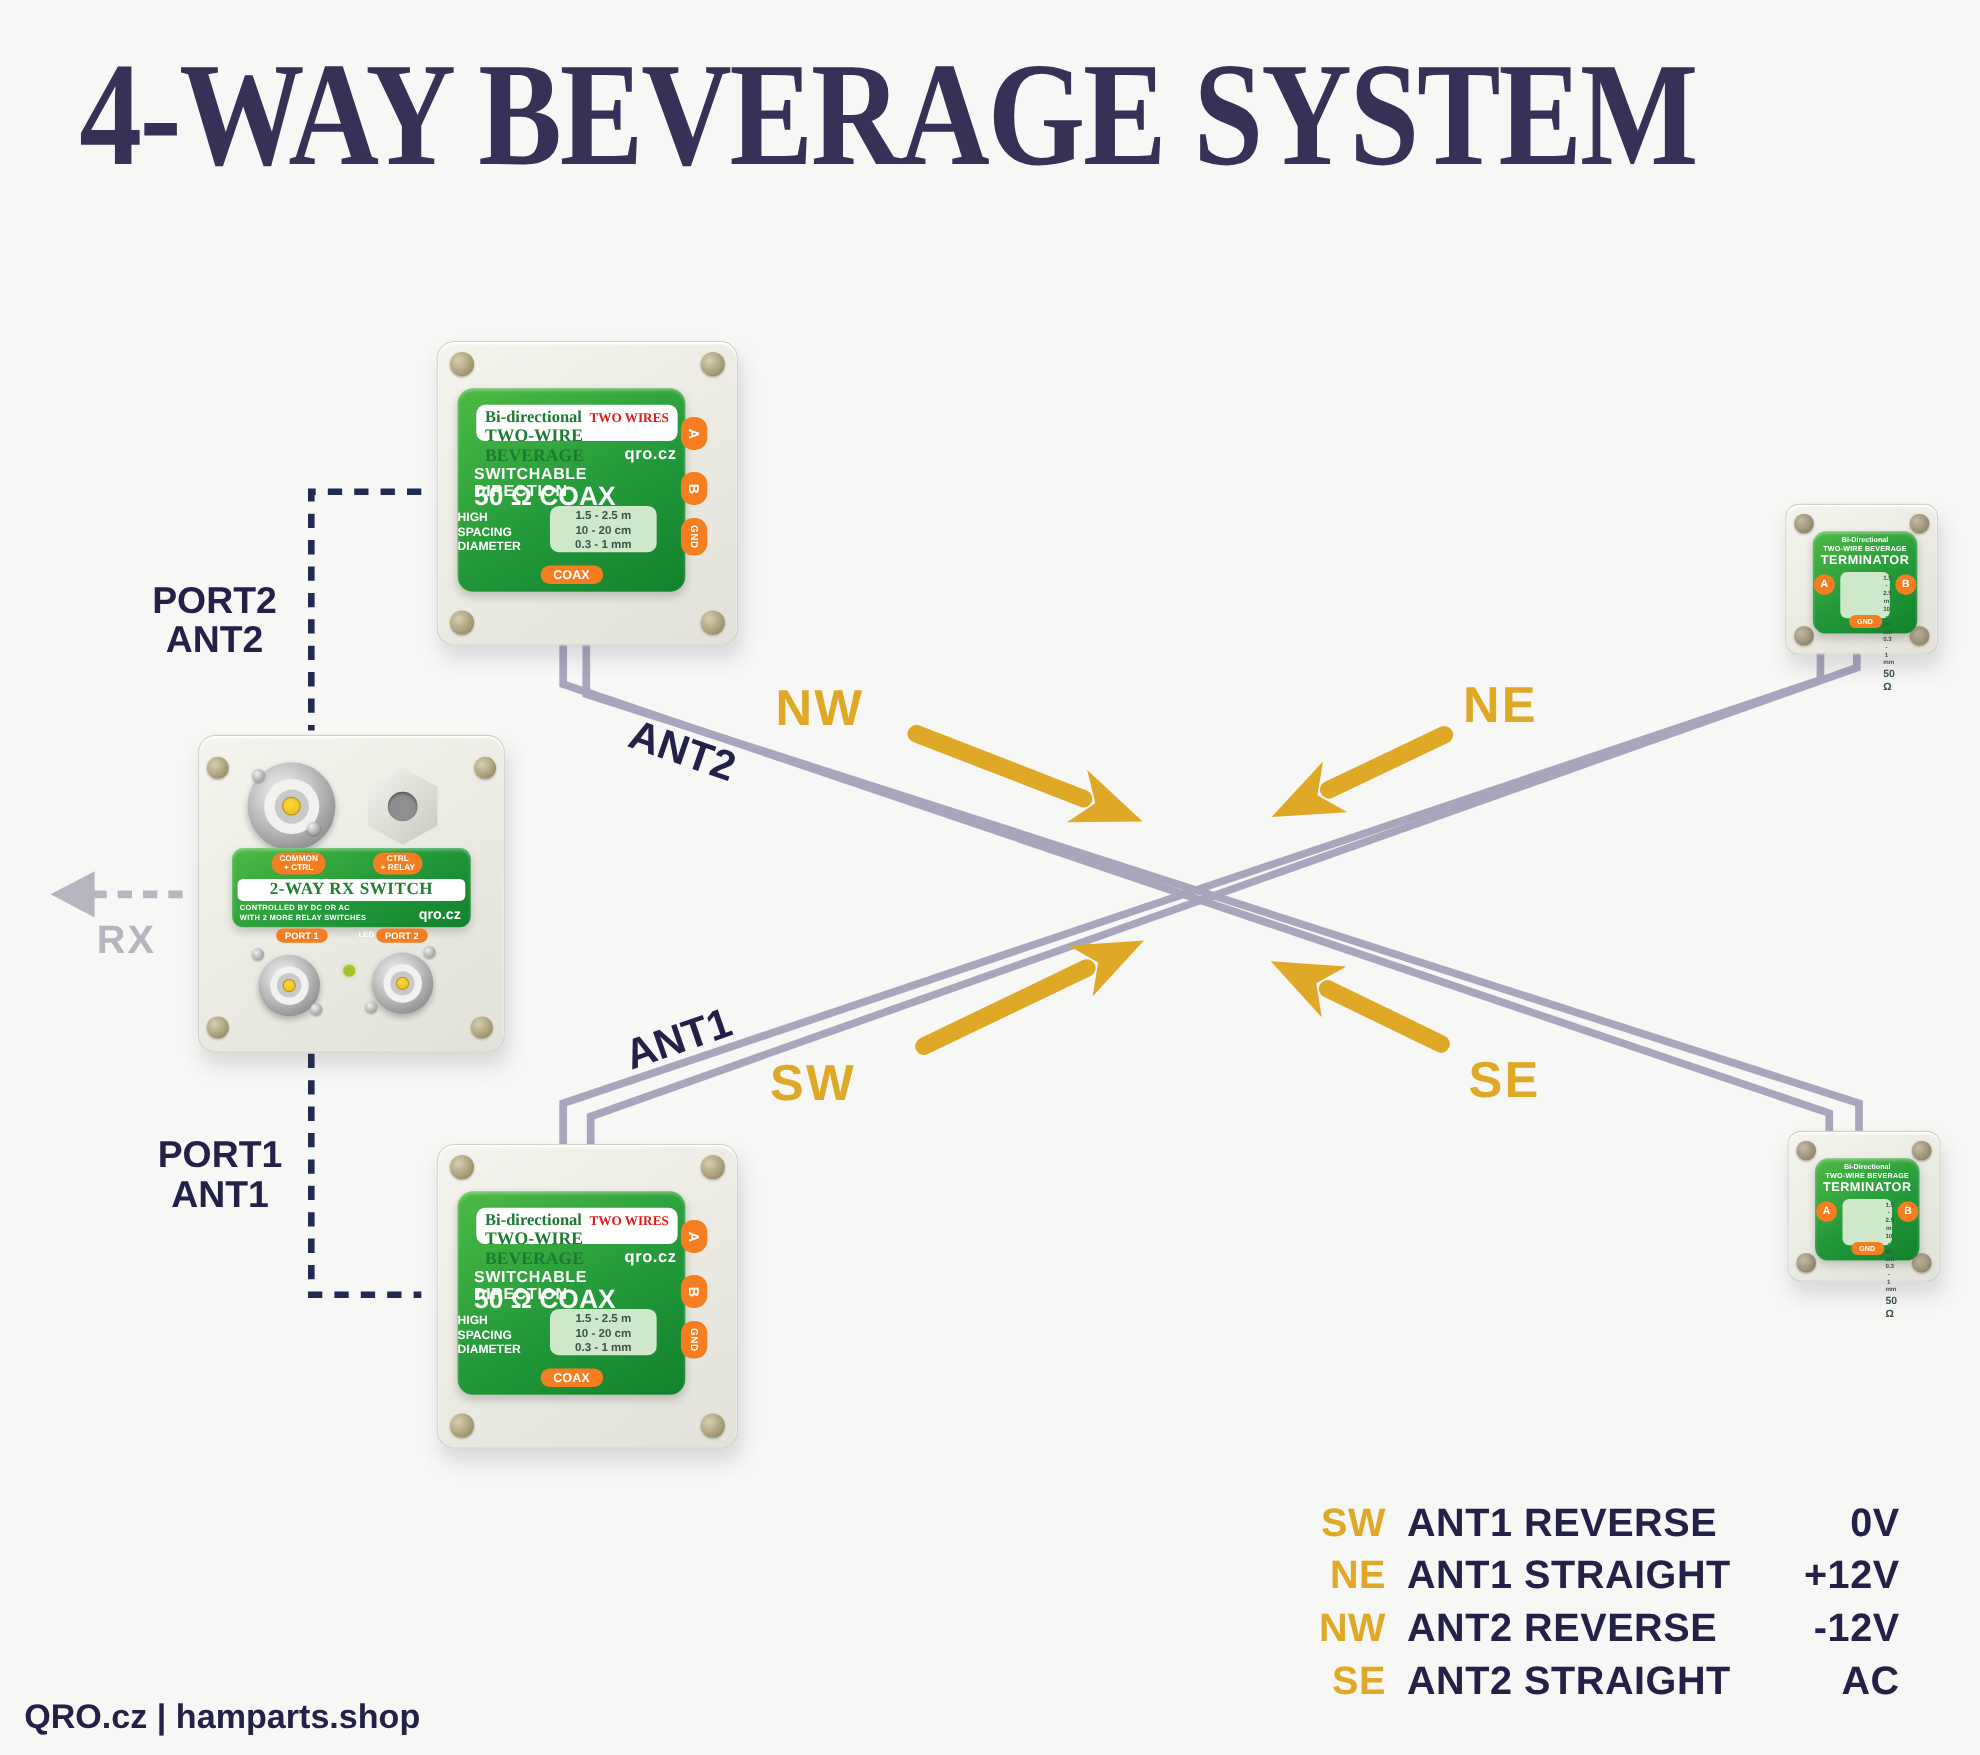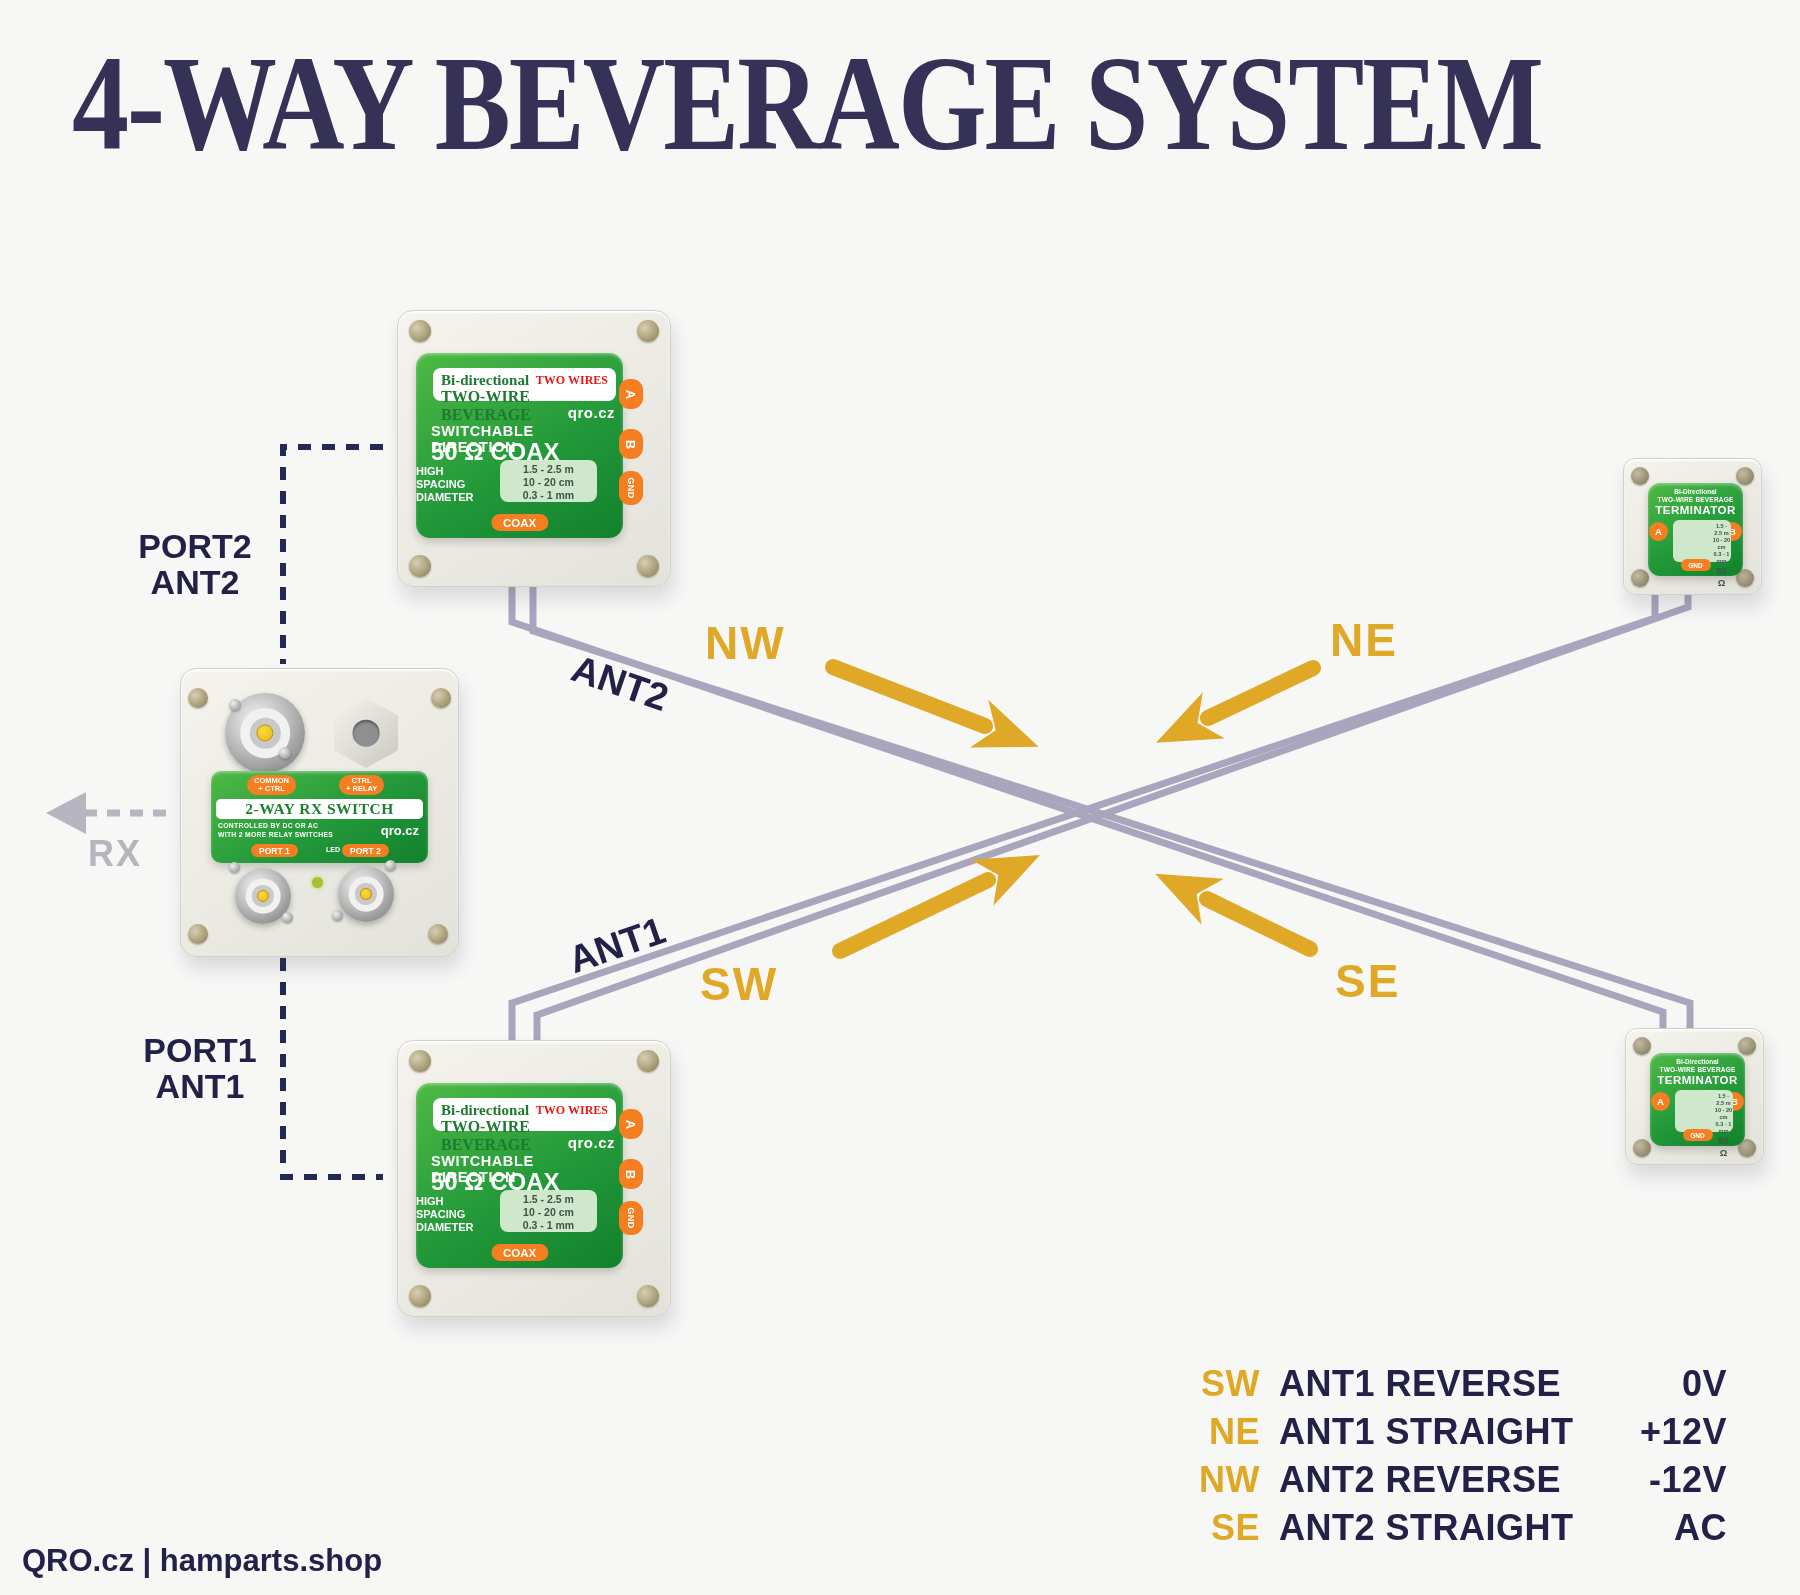--- a/index.html
+++ b/index.html
@@ -69,40 +69,40 @@
     width:62%;height:62%;border-radius:50%;background:#f1f1ef;}
   .coax .hole{position:absolute;left:50%;top:50%;transform:translate(-50%,-50%);
     width:62%;height:62%;border-radius:50%;background:#c9c9c9;}
   .coax .pin{position:absolute;left:50%;top:50%;transform:translate(-50%,-50%);
     width:55%;height:55%;border-radius:50%;background:radial-gradient(circle at 40% 35%,#fbd93e,#e9b90f);border:1px solid #b7950c;box-sizing:border-box;}
   .hex{position:absolute;clip-path:polygon(50% 0,100% 25%,100% 75%,50% 100%,0 75%,0 25%);
     background:linear-gradient(135deg,#f4f3ee,#c9c8c0);}
   .hex .hole{position:absolute;left:50%;top:50%;transform:translate(-50%,-50%);
     width:42%;height:38%;border-radius:50%;background:#8f8f8f;box-shadow:inset 0 2px 3px rgba(0,0,0,.4);}
   .led{position:absolute;width:11px;height:11px;border-radius:50%;background:#a5c22f;box-shadow:0 0 4px #b9d353;}
-  .rx-sticker{left:30px;top:102px;width:217px;height:92px;border-radius:10px;text-decoration:underline;}
+  .rx-sticker{left:30px;top:102px;width:217px;height:72px;border-radius:10px;text-decoration:underline;}
   .rx-pill-top{position:absolute;top:4px;height:20px;font-size:7.5px;line-height:8.5px;padding:0 7px;}
   .rx-white-bar{position:absolute;left:5px;right:5px;top:28px;height:20px;background:#fff;border-radius:5px;
     display:flex;align-items:center;justify-content:center;}
   .rx-name-text{font-family:"Liberation Serif",serif;font-weight:bold;font-size:15.5px;color:#1e8030;letter-spacing:.5px;}
   .rx-desc{position:absolute;left:7px;top:51px;color:#fff;font-weight:bold;font-size:6.8px;line-height:8.5px;letter-spacing:.3px;}
   .rx-logo{position:absolute;right:9px;top:52px;color:#fff;font-weight:bold;font-size:13px;}
   .rx-pill-bot{position:absolute;top:73px;height:13px;font-size:8.5px;padding:0 8px;}
   .rx-led-label{position:absolute;left:98px;top:75px;width:60px;text-align:center;color:#fff;font-weight:bold;font-size:7px;}
 
   
   .term-box{width:137px;height:135px;border-radius:12px;}
   .term-box .screw{width:18px;height:18px;
     background:radial-gradient(circle at 35% 35%,#c3baa2,#9a9075 60%,#7d7355);}
   .term-sticker{left:24px;top:24px;width:95px;height:93px;border-radius:12px;}
   .term-l1{position:absolute;top:5px;width:100%;text-align:center;color:#fff;font-weight:bold;font-size:6.5px;}
   .term-l2{position:absolute;top:13px;width:100%;text-align:center;color:#fff;font-weight:bold;font-size:6.5px;letter-spacing:.2px;}
   .term-name{position:absolute;top:21px;width:100%;text-align:center;color:#fff;font-weight:bold;font-size:11.5px;letter-spacing:.5px;}
   .term-port{position:absolute;top:39px;width:19px;height:19px;border-radius:50%;font-size:9.5px;}
-  .term-spec{position:absolute;left:25px;top:37px;width:58px;height:42px;background:#cfe7cb;border-radius:6px;
+  .term-spec{position:absolute;left:25px;top:37px;width:45px;height:42px;background:#cfe7cb;border-radius:6px;
     color:#3c5547;font-weight:bold;font-size:5.6px;line-height:7px;text-align:center;padding-top:3px;box-sizing:border-box;padding-left:39px;}
   .term-ohm{font-size:9.5px;line-height:12px;}
   .term-gnd{position:absolute;left:50%;transform:translateX(-50%);bottom:5px;width:30px;height:12px;font-size:6.5px;border-radius:7px;}
 
   
   .legend{position:absolute;left:1060px;top:1360px;width:667px;z-index:3;}
   .legend-row{display:flex;align-items:center;height:48px;font-size:36px;font-weight:bold;letter-spacing:.5px;}
   .legend-dir{width:200px;text-align:right;color:#dfa827;}
   .legend-desc{margin-left:19px;color:#242148;flex:1;}
   .legend-val{color:#242148;text-align:right;}

